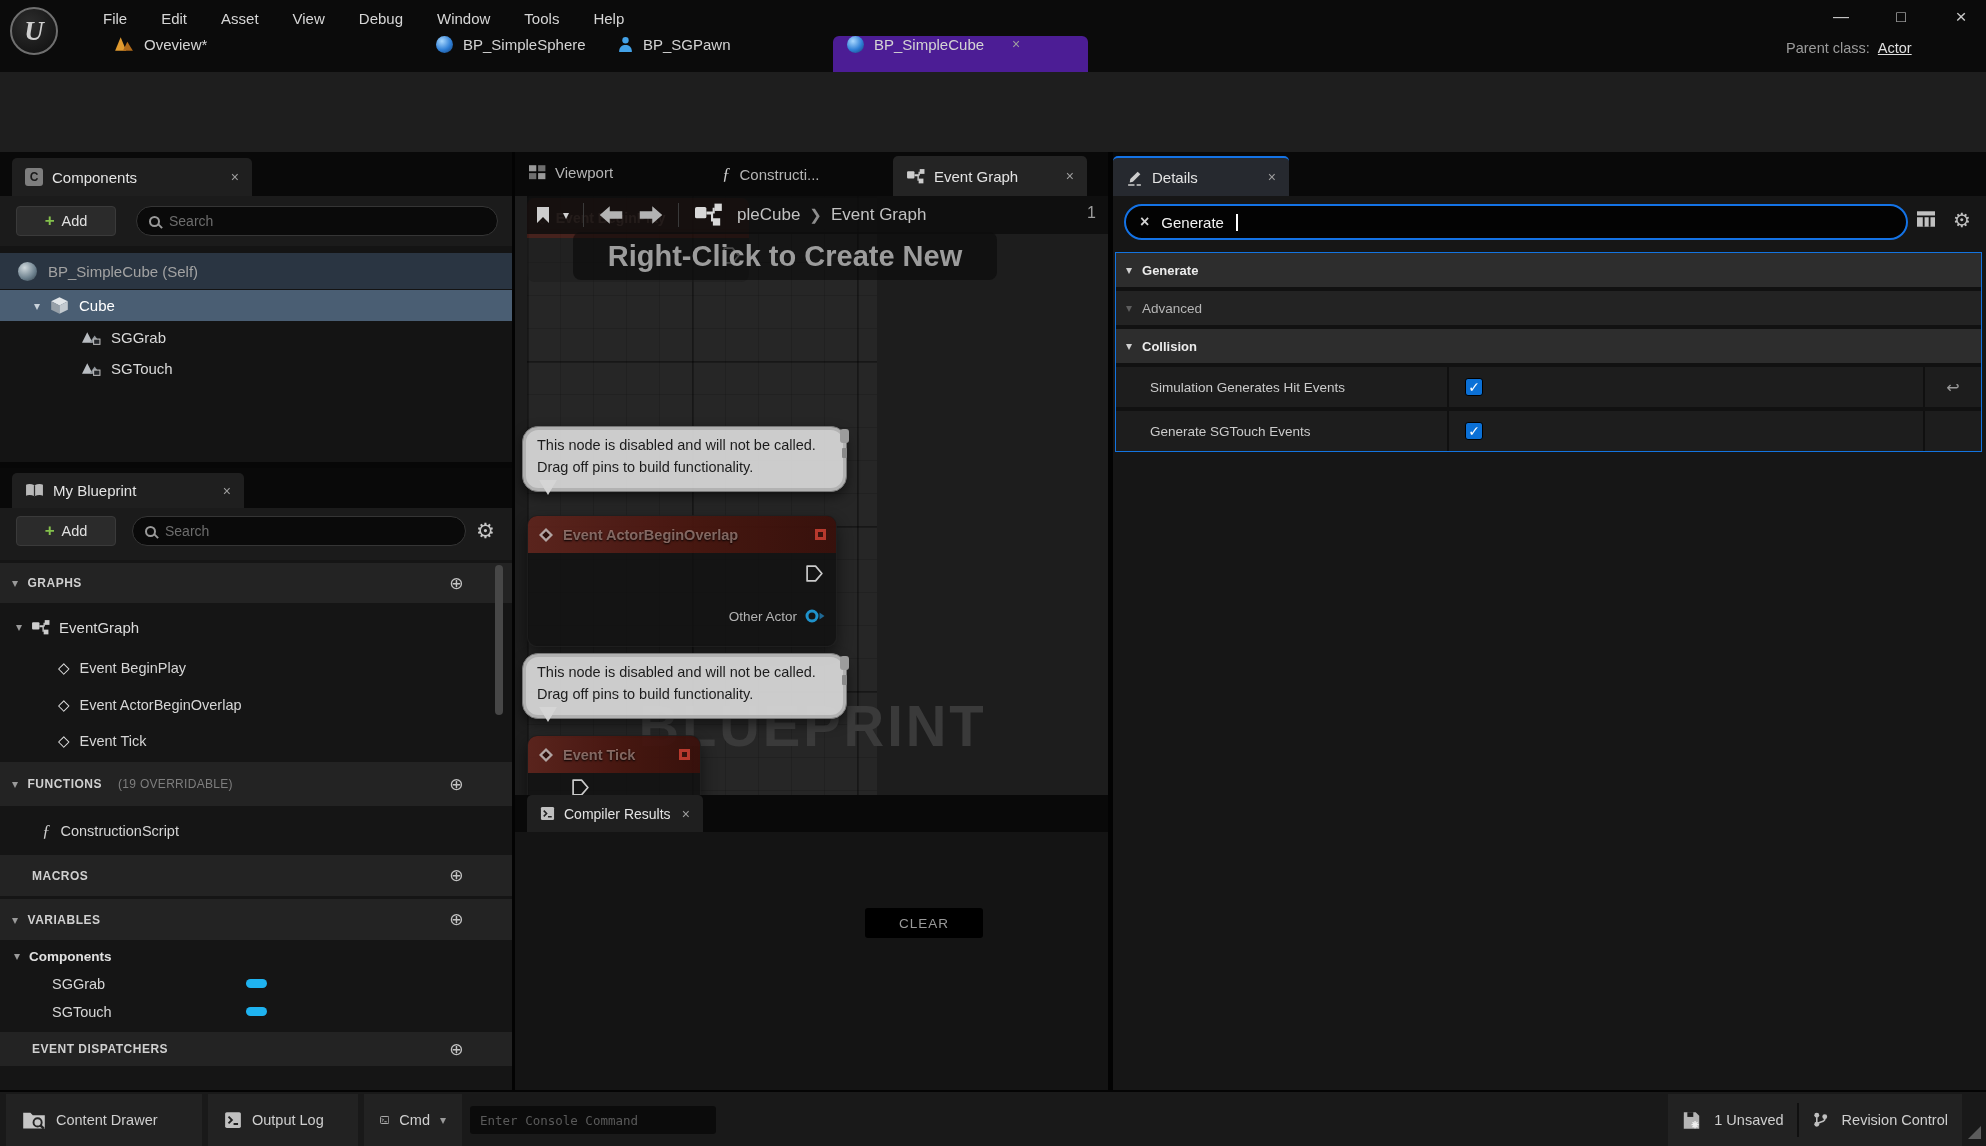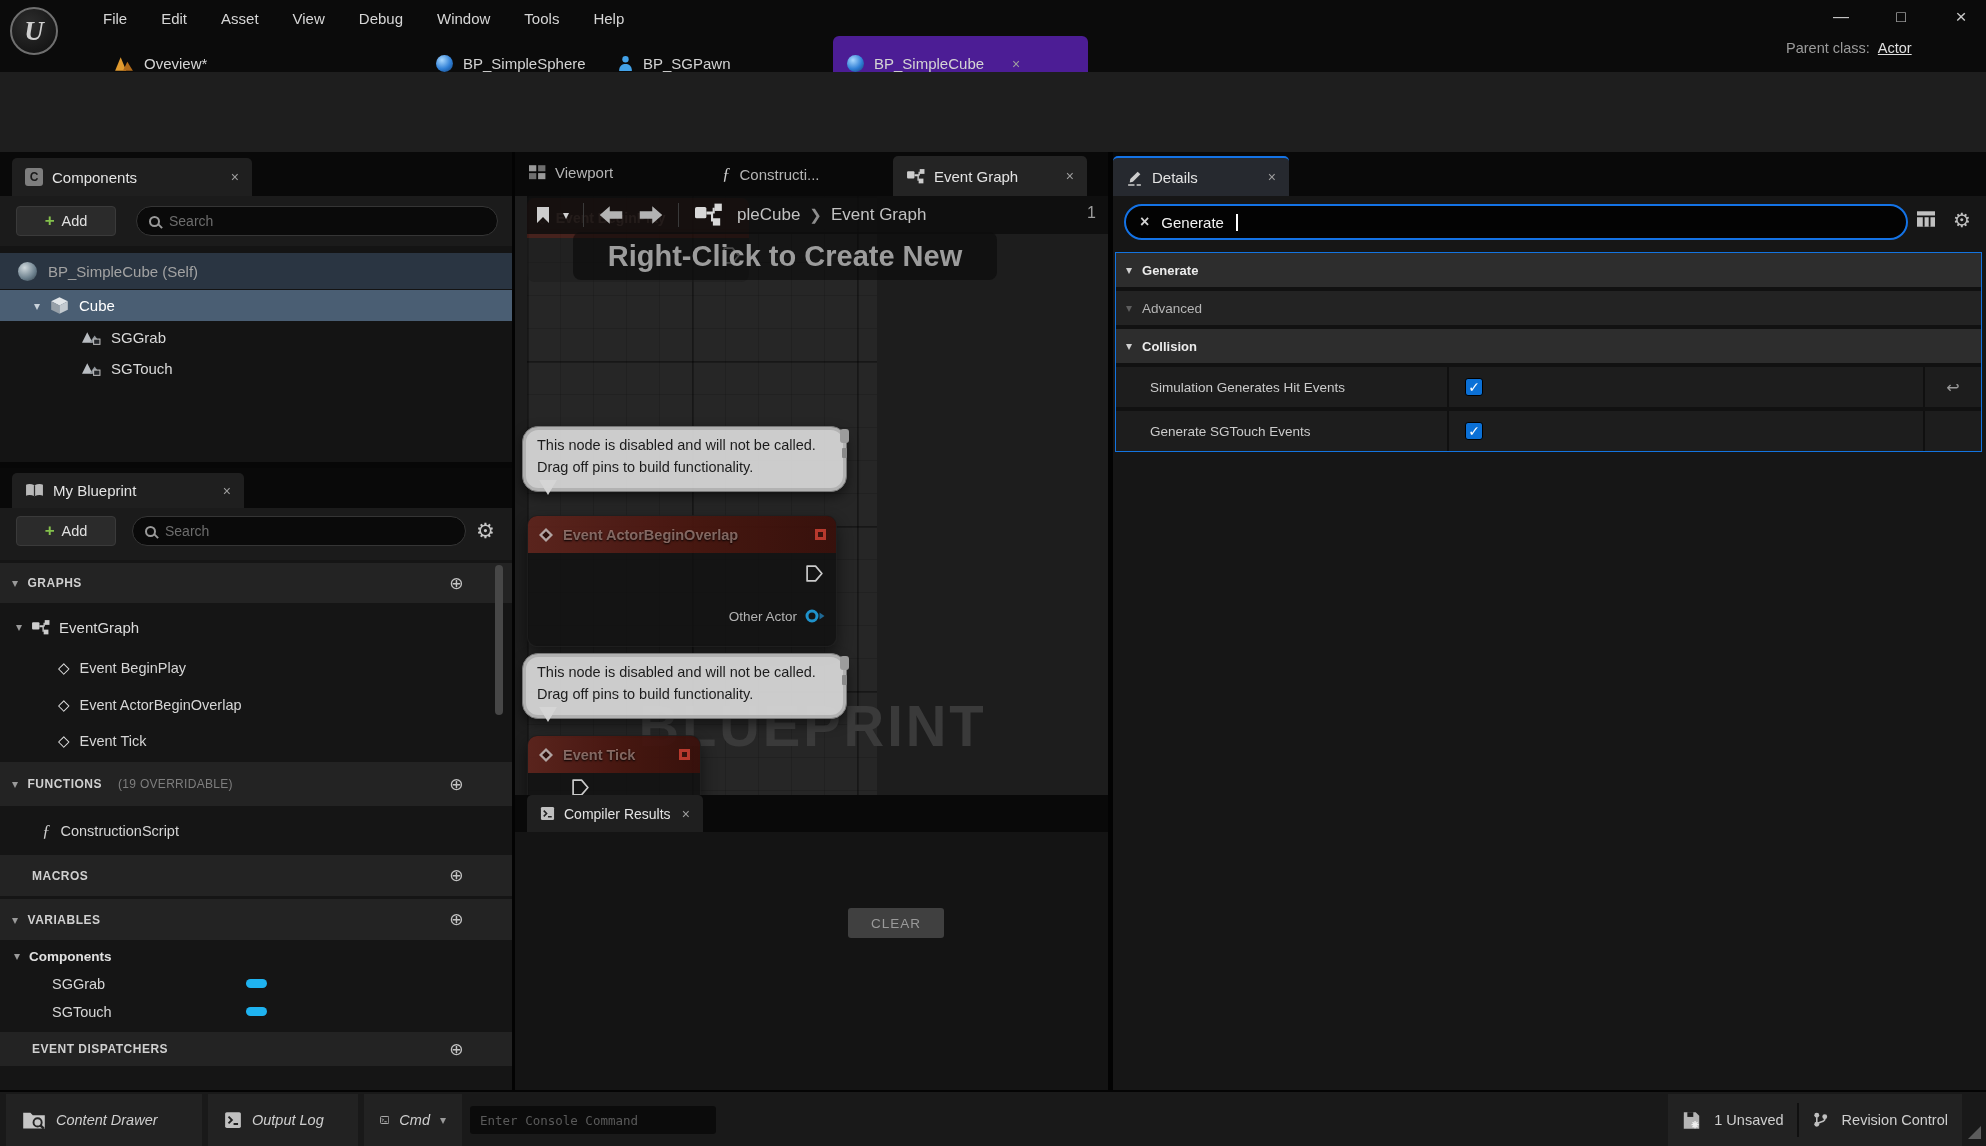--- a/index.html
+++ b/index.html
@@ -11,21 +11,21 @@
   
   .titlebar { position:absolute; left:0; top:0; width:1986px; height:72px; background:#0b0b0b; }
   .logo { position:absolute; left:10px; top:7px; width:48px; height:48px; border-radius:50%;
           border:2px solid #6f6f6f; background:radial-gradient(circle at 40% 35%, #2e2e2e, #0d0d0d);
           display:flex; align-items:center; justify-content:center;
           font-family:"Liberation Serif",serif; font-weight:bold; font-style:italic; font-size:27px; color:#cfcfcf; }
   .menubar { position:absolute; left:86px; top:0; height:36px; display:flex; align-items:center; }
   .menu-item { padding:0 17px; font-size:15px; color:#d6d6d6; cursor:default; }
   .winctl { position:absolute; top:6px; right:10px; display:flex; gap:30px; align-items:center; }
   .winctl span { width:30px; text-align:center; font-size:16px; color:#c9c9c9; }
-  .asset-tab { position:absolute; top:36px; height:36px; display:flex; align-items:flex-end; gap:10px; padding:0 14px; font-size:15px; color:#d4d4d4; }
+  .asset-tab { position:absolute; top:36px; height:36px; display:flex; align-items:flex-start; gap:10px; padding:0 14px; font-size:15px; color:#d4d4d4; }
   .asset-tab.active { background:#4c1d95; border-radius:6px 6px 0 0; }
   .asset-tab .tclose { margin-left:18px; color:#9f9f9f; font-size:14px; }
   .bp-ball { width:17px; height:17px; border-radius:50%; background:radial-gradient(circle at 35% 30%, #a8d8ff, #2f7fd6 55%, #123c6e); }
   .parent-class { position:absolute; top:40px; left:1786px; display:flex; gap:8px; align-items:center; font-size:14.5px; }
   .parent-class .pl { color:#9b9b9b; } .parent-class .pv { color:#e0e0e0; text-decoration:underline; }
 
   
   .toolbar { position:absolute; left:0; top:72px; width:1986px; height:80px; background:#1e1e1e; }
   .tbtn { position:absolute; top:88px; height:42px; display:flex; align-items:center; gap:9px; font-size:15.5px; color:#d2d2d2; }
   .tsep { position:absolute; top:82px; width:2px; height:58px; background:#0a0a0a; }
@@ -117,21 +117,21 @@
           border:1px solid rgba(255,255,255,.05); opacity:.93; }
   .node-head { height:37px; background:linear-gradient(90deg,#5e241d 0%, #49160f 55%, #39100b 100%);
                border-radius:9px 9px 0 0; display:flex; align-items:center; gap:9px; padding:0 10px; }
   .node-title { color:rgba(226,190,181,.55); font-weight:bold; font-size:14.5px; text-shadow:0 1px 2px #000; white-space:nowrap; }
   .nbadge { flex:none; width:11px; height:11px; border:3px solid #c23b2e; margin-left:auto; }
   .pin-row { position:absolute; display:flex; align-items:center; gap:7px; font-size:13.5px; color:#bfbfbf; }
 
   
   .compiler { position:absolute; left:515px; top:795px; width:593px; height:295px; background:#141414; }
   .compiler .strip { position:absolute; left:0; top:0; width:593px; height:37px; background: #090909; }
-  .clear-btn { position:absolute; left:333px; top:113px; width:96px; height:30px; background:#404040; border-radius:3px;
+  .clear-btn { position:absolute; left:350px; top:113px; width:118px; height:30px; background:#000000; border-radius:3px;
                display:flex; align-items:center; justify-content:center; font-size:13.5px; letter-spacing:1px; color:#9a9a9a; }
 
   
   .details { position:absolute; left:1113px; top:196px; width:873px; height:894px; background:#161616; }
   .dsearch { position:absolute; left:11px; top:8px; width:784px; height:36px; background:#030303; border:2px solid #1473e6;
              border-radius:18px; display:flex; align-items:center; gap:12px; padding:0 14px; }
   .dsearch .clr { color:#d2d2d2; font-size:16px; font-weight:bold; }
   .dsearch .val { color:#f2f2f2; font-size:15px; }
   .cursorbar { width:2px; height:17px; background:#fff; }
   .dgear { position:absolute; left:840px; top:12px; font-size:20px; color:#c0c0c0; }
@@ -144,21 +144,21 @@
   .dsub .caret { color:#5e5e5e; }
   .dprop { height:40px; background:#1d1d1d; }
   .dlabel { width:333px; padding-left:34px; font-size:13.5px; color:#cbcbcb; border-right:2px solid #101010; height:100%; display:flex; align-items:center; }
   .dval { flex:1; padding-left:16px; height:100%; display:flex; align-items:center; }
   .dreset { width:58px; height:100%; border-left:2px solid #101010; display:flex; align-items:center; justify-content:center; color:#9a9a9a; font-size:16px; }
   .cb { width:18px; height:18px; border-radius:3px; background:#0c0c0c; border:1px solid #000; box-shadow:0 0 0 1px #2e2e2e; }
   .cb.checked { background:#0b70d6; color:#fff; font-size:14px; font-weight:bold; display:flex; align-items:center; justify-content:center; box-shadow:none; }
 
   
   .statusbar { position:absolute; left:0; top:1090px; width:1986px; height:56px; background:#191919; border-top:2px solid #040404; }
-  .sbtn { position:absolute; top:2px; height:52px; background:#222; display:flex; align-items:center; gap:10px; padding:0 16px; font-size:14.5px; color:#cfcfcf;font-style:italic; }
+  .sbtn { position:absolute; top:2px; height:52px; background:#222; display:flex; align-items:center; gap:10px; padding:0 16px; font-size:14.5px; color:#cfcfcf; }
   .console { position:absolute; left:470px; top:14px; width:246px; height:28px; background:#0b0b0b; border-radius:3px;
              display:flex; align-items:center; padding:0 10px; font-family:"DejaVu Sans Mono",monospace; font-size:12.5px; color:#5a5a5a; }
   .rgrp { position:absolute; right:24px; top:2px; height:52px; display:flex; align-items:center; gap:13px; font-size:14.5px; color:#cfcfcf; background:#222; padding:0 14px; }
   .vsep { width:2px; height:34px; background:#101010; }
   .grip { position:absolute; right:5px; bottom:7px; width:0; height:0; border-bottom:13px solid #5c5c5c; border-left:13px solid transparent; }
   svg { display:block; }
 </style>
 </head>
 <body>
 

